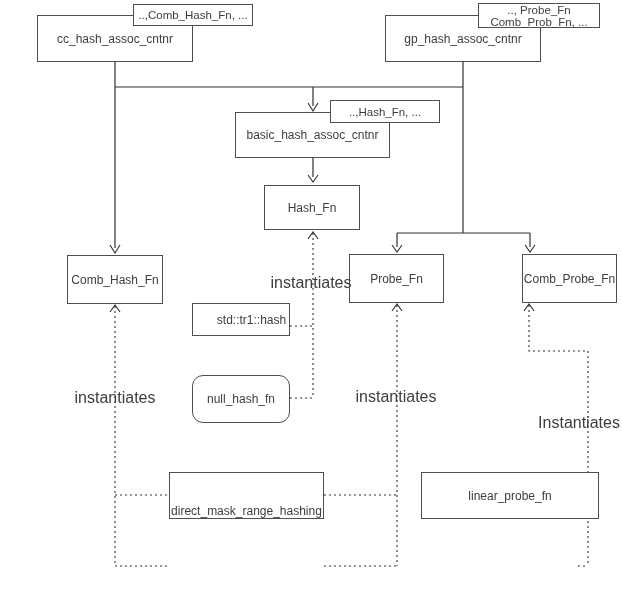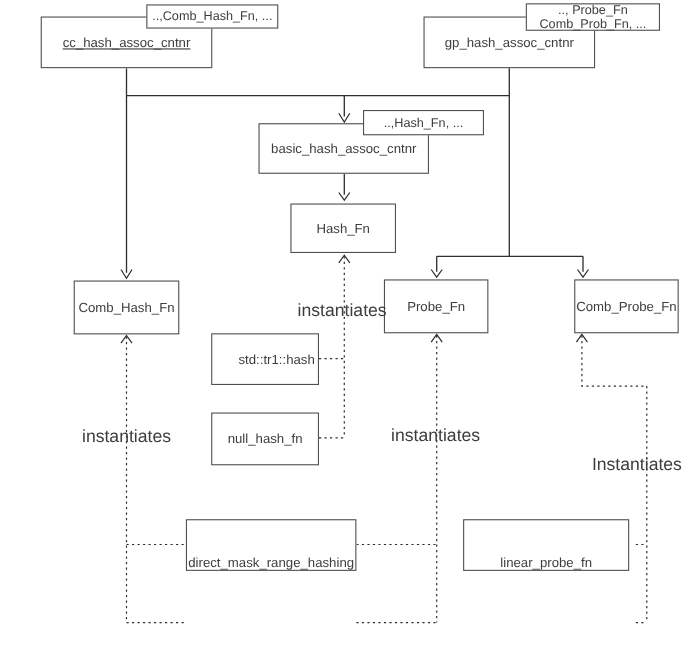--- a/index.html
+++ b/index.html
@@ -61,21 +61,21 @@
     <polyline class="arrow" points="392,311 397,304 402,311"></polyline>
     <path class="dotted" d="M324 495 H396"></path>
     <path class="dotted" d="M324 566 H396"></path>
 
     <path class="dotted" d="M529 305 L529 351 L588 351 L588 566"></path>
     <polyline class="arrow" points="524,311 529,304 534,311"></polyline>
     <path class="dotted" d="M578 495 H588"></path>
     <path class="dotted" d="M578 566 H588"></path>
   </svg>
 
-  <div class="node" style="left:37px;top:15px;width:156px;height:47px;text-decoration:underline;">
+  <div class="node" style="left:37px;top:15px;width:156px;height:47px;">
     <span>cc_hash_assoc_cntnr</span>
   </div>
 
   <div class="node" style="left:385px;top:15px;width:156px;height:47px;">
     <span>gp_hash_assoc_cntnr</span>
   </div>
 
   <div class="node" style="left:235px;top:112px;width:155px;height:46px;">
     <span>basic_hash_assoc_cntnr</span>
   </div>
@@ -89,34 +89,34 @@
   </div>
 
   <div class="node" style="left:349px;top:254px;width:95px;height:49px;">
     <span>Probe_Fn</span>
   </div>
 
   <div class="node" style="left:482px;top:254px;width:95px;height:49px;margin-left:40px;">
     <span>Comb_Probe_Fn</span>
   </div>
 
-  <div class="node" style="left:192px;top:303px;width:98px;height:47px;padding-left:21px;">
+  <div class="node" style="left:192px;top:303px;width:98px;height:33px;padding-left:21px;">
     <span>std::tr1::hash</span>
   </div>
 
-  <div class="node" style="left:192px;top:375px;width:98px;height:48px;">
+  <div class="node" style="left:192px;top:375px;width:98px;height:48px;border-radius:11px;">
     <span>null_hash_fn</span>
   </div>
 
   <div class="node" style="left:169px;top:472px;width:155px;height:47px;align-items:flex-end;">
     <span>direct_mask_range_hashing</span>
   </div>
 
 
-  <div class="node" style="left:421px;top:472px;width:151px;height:47px;align-items:flex-end;">
+  <div class="node" style="left:421px;top:472px;width:178px;height:47px;">
     <span>linear_probe_fn</span>
   </div>
 
 
   <div class="node param" style="left:133px;top:4px;width:120px;height:22px;">
     <span>..,Comb_Hash_Fn, ...</span>
   </div>
 
   <div class="node param" style="left:478px;top:3px;width:122px;height:25px;">
     <span>.., Probe_Fn</span>

